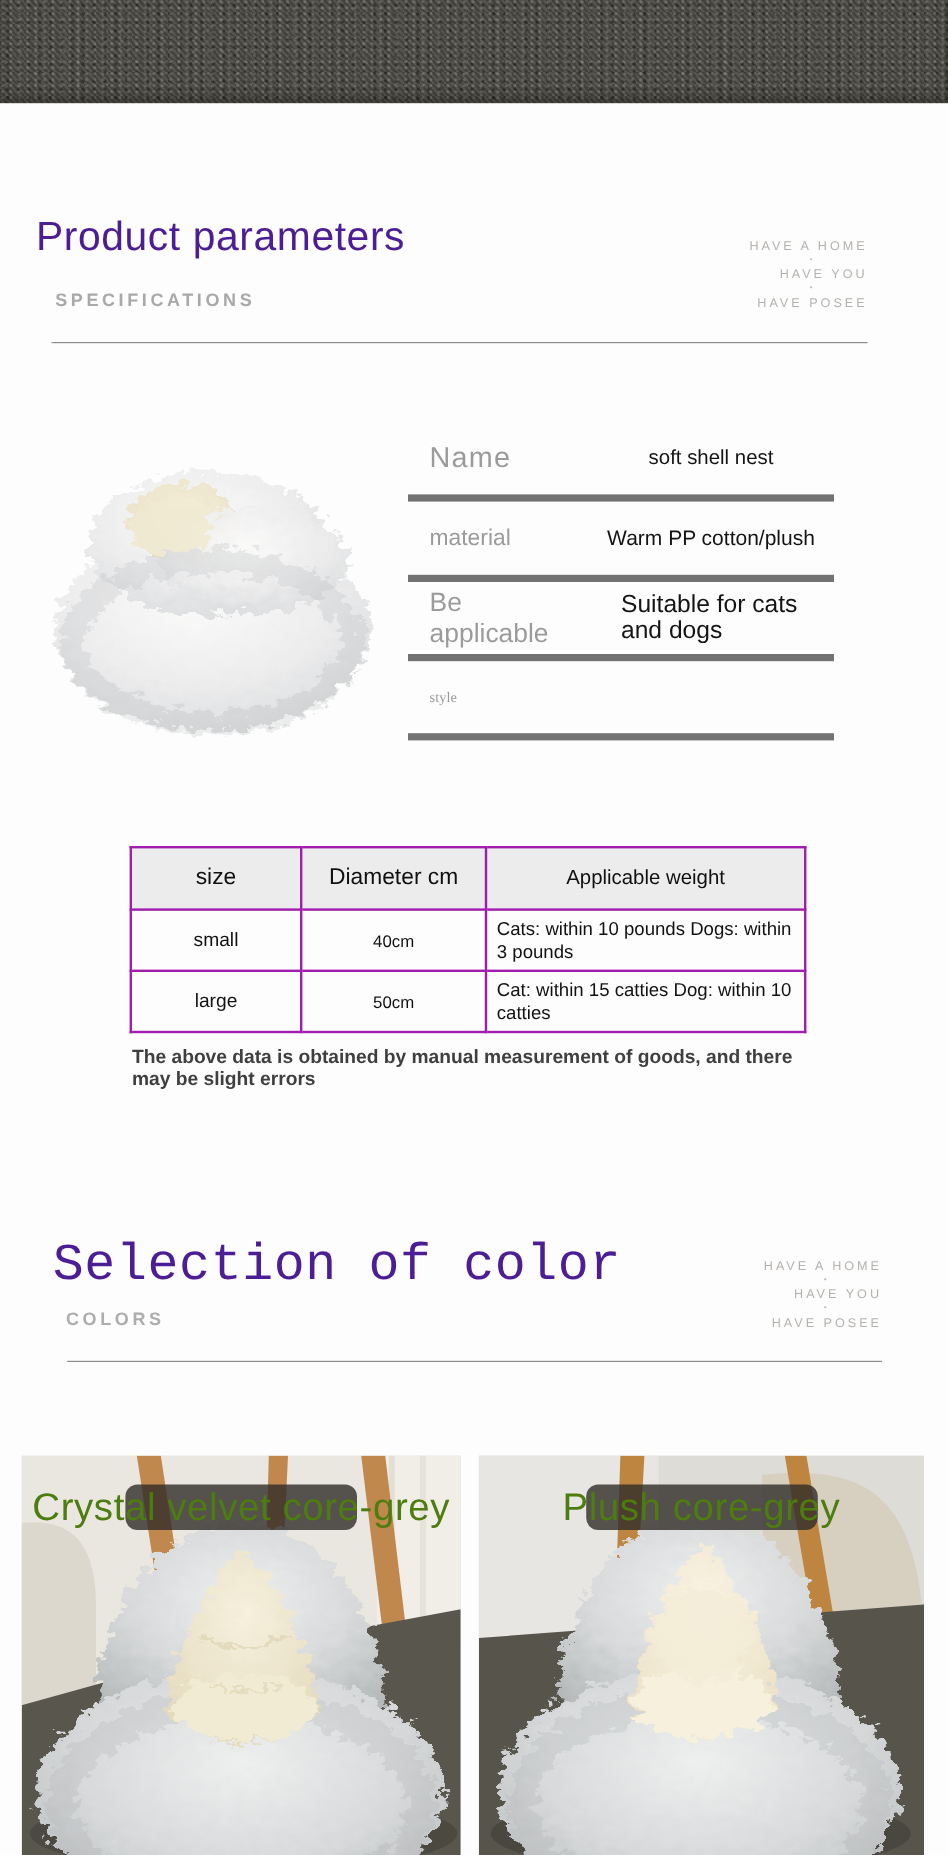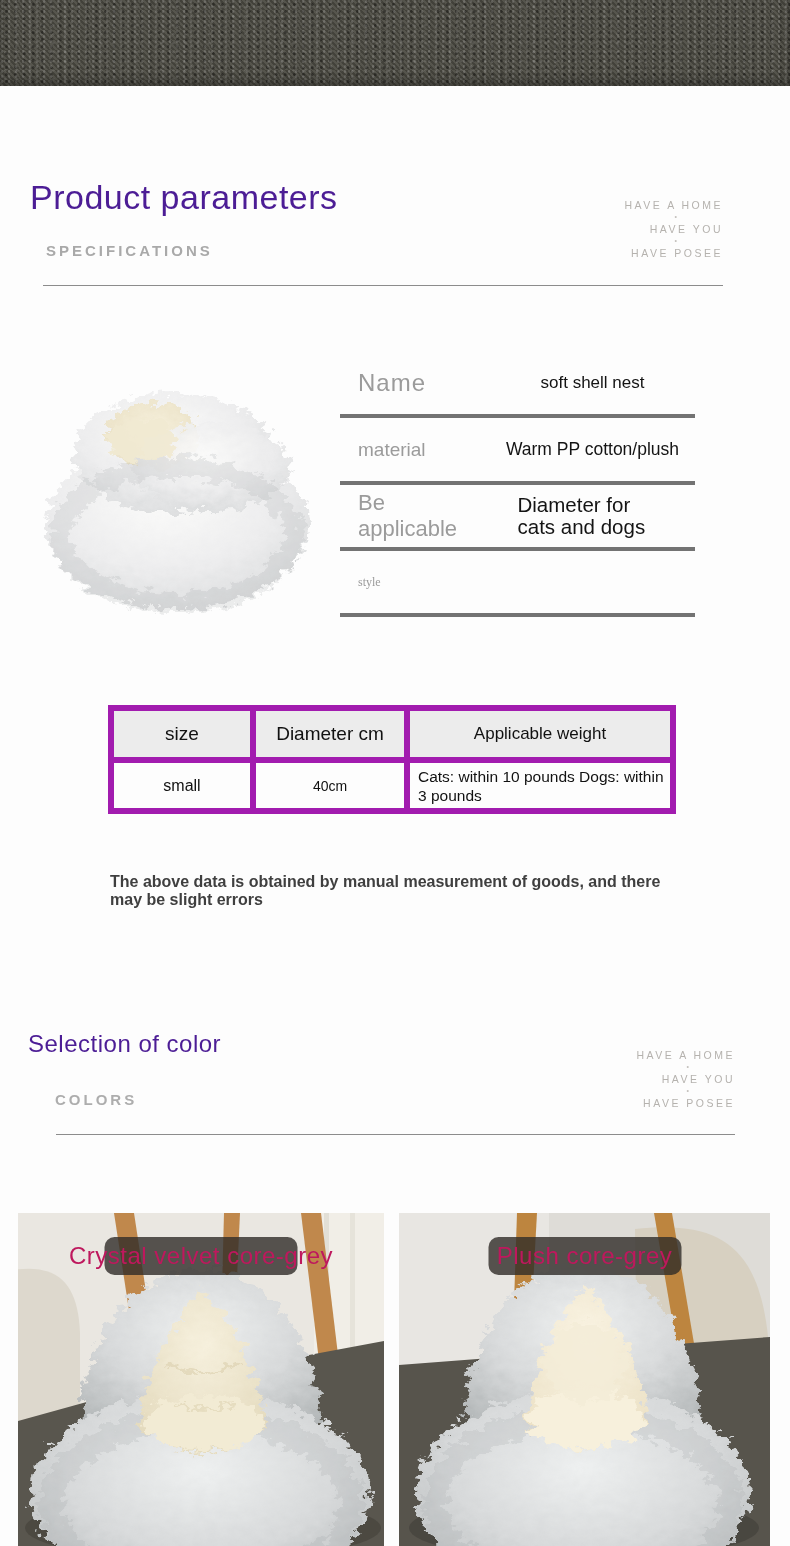--- a/index.html
+++ b/index.html
@@ -19,57 +19,57 @@
       radial-gradient(circle at 70% 65%, rgba(0,0,0,.35) 0 1px, transparent 1.8px),
       radial-gradient(circle at 45% 80%, rgba(255,255,255,.10) 0 1px, transparent 1.5px),
       repeating-linear-gradient(48deg, rgba(255,255,255,.06) 0 2px, rgba(0,0,0,.10) 2px 4px);
     background-size:7px 5px, 9px 7px, 12px 9px, 10px 10px;
     box-shadow: inset 0 -6px 10px rgba(0,0,0,.25);
   }
 
   
   .sec-title { position:absolute; color:#4c1d95; font-weight:500; letter-spacing:.5px; }
   .sec-title.s1 { left:30px; top:178px; font-size:34px; }
-  .sec-title.s2 { left:28px; top:1030px; font-size:24px; }
+  .sec-title.s2 { left:44px; top:1030px; font-size:43px;font-family:Liberation Mono, monospace; }
   .sec-sub { position:absolute; font-weight:bold; letter-spacing:3px; }
   .sec-sub.s1 { left:46px; top:242px; font-size:15px; color:#a9a9a9; }
   .sec-sub.s2 { left:55px; top:1091px; font-size:15px; color:#adadad; }
   .brand { position:absolute; text-align:right; color:#b5b2ae; }
   .brand.s1 { right:67px; top:199px; }
   .brand.s2 { right:55px; top:1049px; }
   .brand-line { font-size:10.5px; letter-spacing:2.5px; line-height:12px; }
   .brand-dot { font-size:7px; line-height:12px; color:#c4c1bd; text-align:right; padding-right:46px; }
   .divider { position:absolute; height:1px; background:#8c8c8c; }
   .divider.s1 { left:43px; top:285px; width:680px; }
   .divider.s2 { left:56px; top:1134px; width:679px; }
 
   
   .product-figure { position:absolute; left:22px; top:335px; width:315px; height:300px; }
   .product-figure svg { width:100%; height:100%; display:block; }
 
   
   .spec { position:absolute; left:340px; top:352px; width:355px; }
-  .spec-row { display:flex; align-items:center; border-bottom:4px solid #737373; }
+  .spec-row { display:flex; align-items:center; border-bottom:6px solid #737373; }
   .spec-row .lab { width:150px; padding-left:18px; color:#9b9b9b; }
   .spec-row .val { flex:1; display:flex; justify-content:center; color:#141414; }
   .spec-row .val span { text-align:left; }
   .spec-row.r0 { height:66px; } .spec-row.r0 .lab { font-size:24px; letter-spacing:1px; }
   .spec-row.r0 .val { font-size:17px; }
   .spec-row.r1 { height:67px; } .spec-row.r1 .lab { font-size:19px; }
   .spec-row.r1 .val { font-size:17.5px; }
   .spec-row.r2 { height:66px; } .spec-row.r2 .lab { font-size:22px; }
   .spec-row.r2 .val { font-size:20.5px; line-height:22px; }
   .spec-row.r2 .val span { width:150px; }
   .spec-row.r3 { height:66px; } .spec-row.r3 .lab { font-size:12px;font-family:Liberation Serif, serif; }
   .spec-row.r3 .val { font-size:24px; }
 
   
   .size-table { position:absolute; left:108px; top:705px; border-collapse:collapse; }
   .size-table th, .size-table td {
-    border:6px solid #a21caf; color:#111; font-weight:normal; text-align:center;
+    border:2px solid #a21caf; color:#111; font-weight:normal; text-align:center;
   }
   .size-table th { background:#ececec; height:52px; font-size:19px; }
   .size-table td { height:51px; font-size:17px; }
   .size-table .c0 { width:142px; } .size-table .c1 { width:154px; }
   .size-table .c2 { width:266px; }
   .size-table th.c2 { font-size:17px; }
   .size-table td.c2 { font-size:15.5px; text-align:left; padding:2px 2px 2px 8px; line-height:19px; }
   .size-table td.c0 { font-size:16px; }
   .size-table td.c1 { font-size:14px; }
   .note { position:absolute; left:110px; top:873px; width:552px;
@@ -78,21 +78,21 @@
   
   .color-card { position:absolute; top:1213px; height:333px; overflow:hidden; background:#e7e4de; }
   .color-card.left { left:18px; width:366px; }
   .color-card.right { left:399px; width:371px; }
   .color-card svg { position:absolute; inset:0; width:100%; height:100%; display:block; }
   .pill {
     position:absolute; top:24px; left:50%; transform:translateX(-50%);
     width:193px; height:38px; border-radius:10px; background:rgba(48,44,40,.80);
     display:flex; align-items:center; justify-content:center; overflow:visible;
   }
-  .pill span { color:#be185d; font-size:24px; white-space:nowrap; letter-spacing:.5px; }
+  .pill span { color:#4d7c0f; font-size:32px; white-space:nowrap; letter-spacing:.5px; }
 </style>
 </head>
 <body>
 
 <div class="page">
 
   <div class="banner"></div>
 
   <h1 class="sec-title s1">Product parameters</h1>
   <div class="sec-sub s1">SPECIFICATIONS</div>
@@ -144,21 +144,21 @@
     </div>
     <div class="spec-row r1">
       <div class="lab">material</div>
       <div class="val">
           <span>Warm PP cotton/plush</span>
         </div>
     </div>
     <div class="spec-row r2">
       <div class="lab">Be applicable</div>
       <div class="val">
-          <span>Diameter for cats and dogs</span>
+          <span>Suitable for cats and dogs</span>
         </div>
     </div>
     <div class="spec-row r3">
       <div class="lab">style</div>
     </div>
   </div>
 
   <table class="size-table">
     <thead>
       <tr>
@@ -166,20 +166,25 @@
         <th class="c1">Diameter cm</th>
         <th class="c2">Applicable weight</th>
       </tr>
     </thead>
     <tbody>
       <tr>
         <td class="c0">small</td>
         <td class="c1">40cm</td>
         <td class="c2">Cats: within 10 pounds Dogs: within 3 pounds</td>
       </tr>
+      <tr>
+        <td class="c0">large</td>
+        <td class="c1">50cm</td>
+        <td class="c2">Cat: within 15 catties Dog: within 10 catties</td>
+      </tr>
     </tbody>
   </table>
 
   <p class="note">The above data is obtained by manual measurement of goods, and there may be slight errors</p>
 
   <h2 class="sec-title s2">Selection of color</h2>
   <div class="sec-sub s2">COLORS</div>
 
   <div class="brand s2">
     <div class="brand-line">HAVE A HOME</div>

